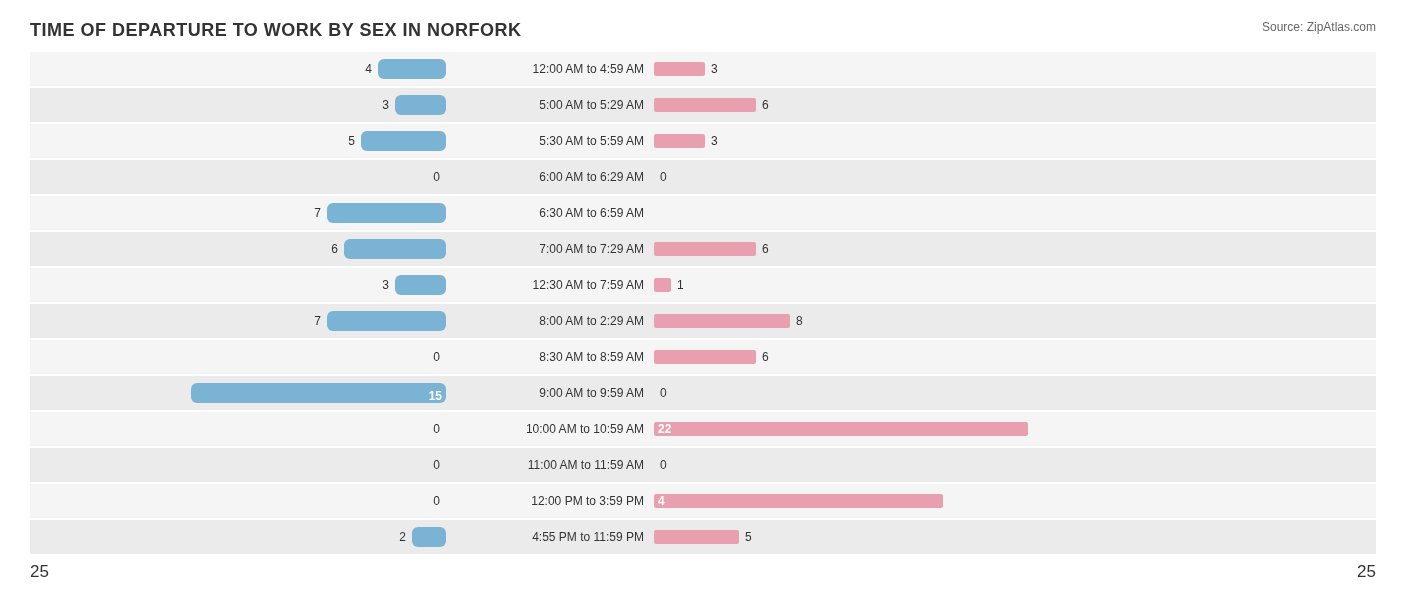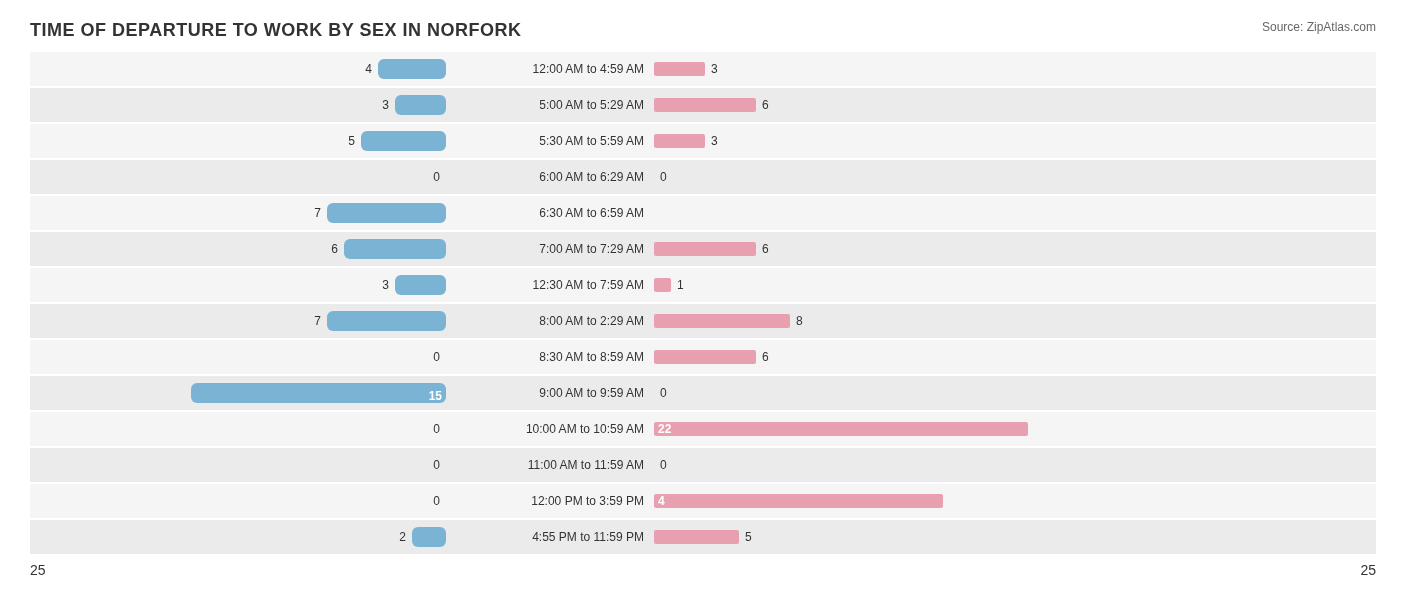--- a/index.html
+++ b/index.html
@@ -103,21 +103,21 @@
     .bar-value-inside {
       font-size: 12px;
       color: #fff;
       font-weight: bold;
       padding: 0 4px;
     }
     .axis-labels {
       display: flex;
       justify-content: space-between;
       margin-top: 8px;
-      font-size: 14px;
+      font-size: 17px;
       color: #333;
       gap: 8px;
     }
     .legend {
       display: flex;
       justify-content: center;
       gap: 30px;
       margin-top: 16px;
       font-size: 13px;
       color: #333;

